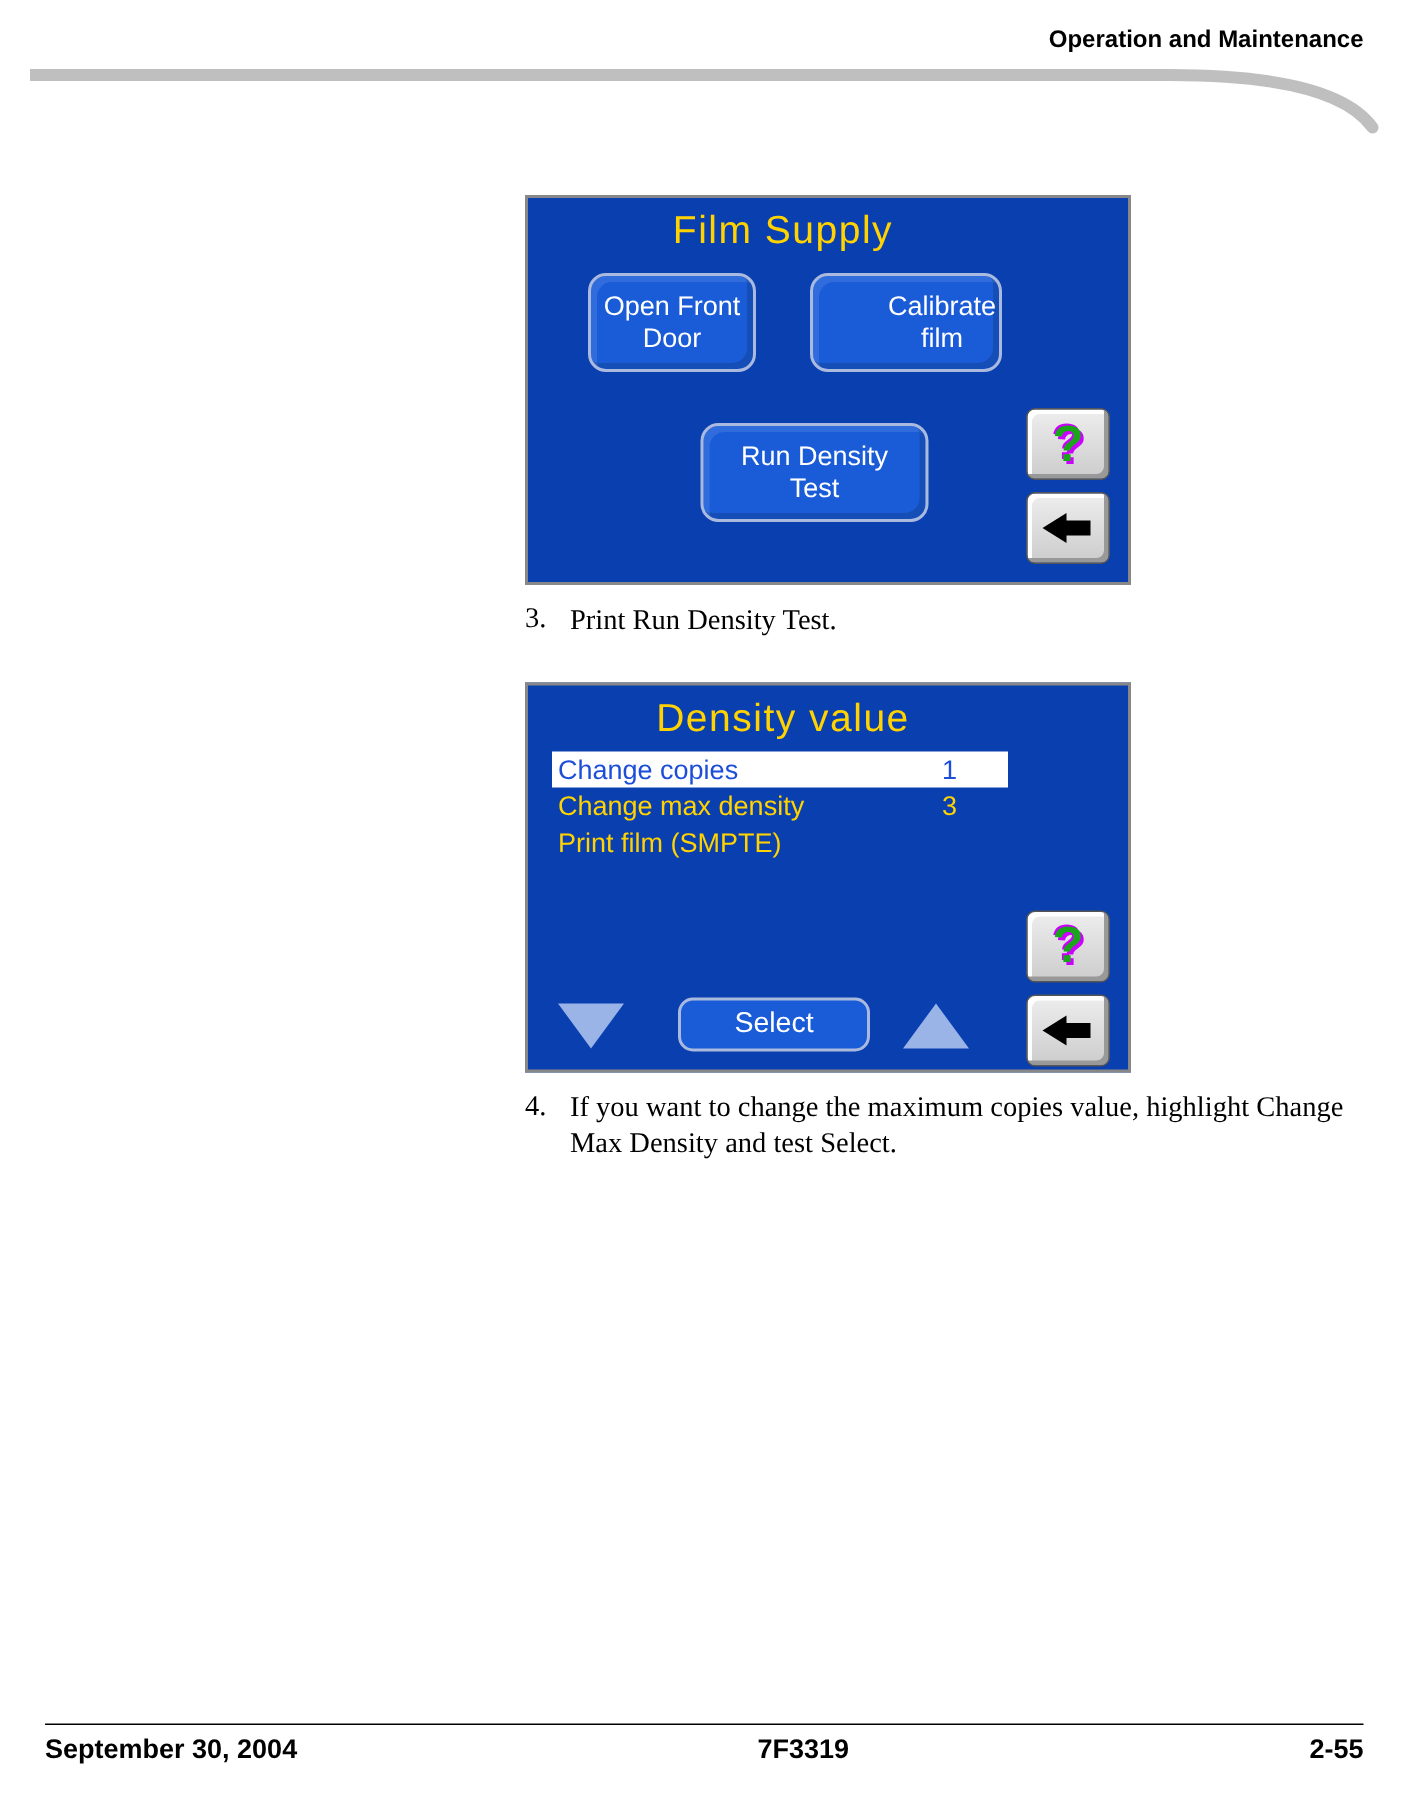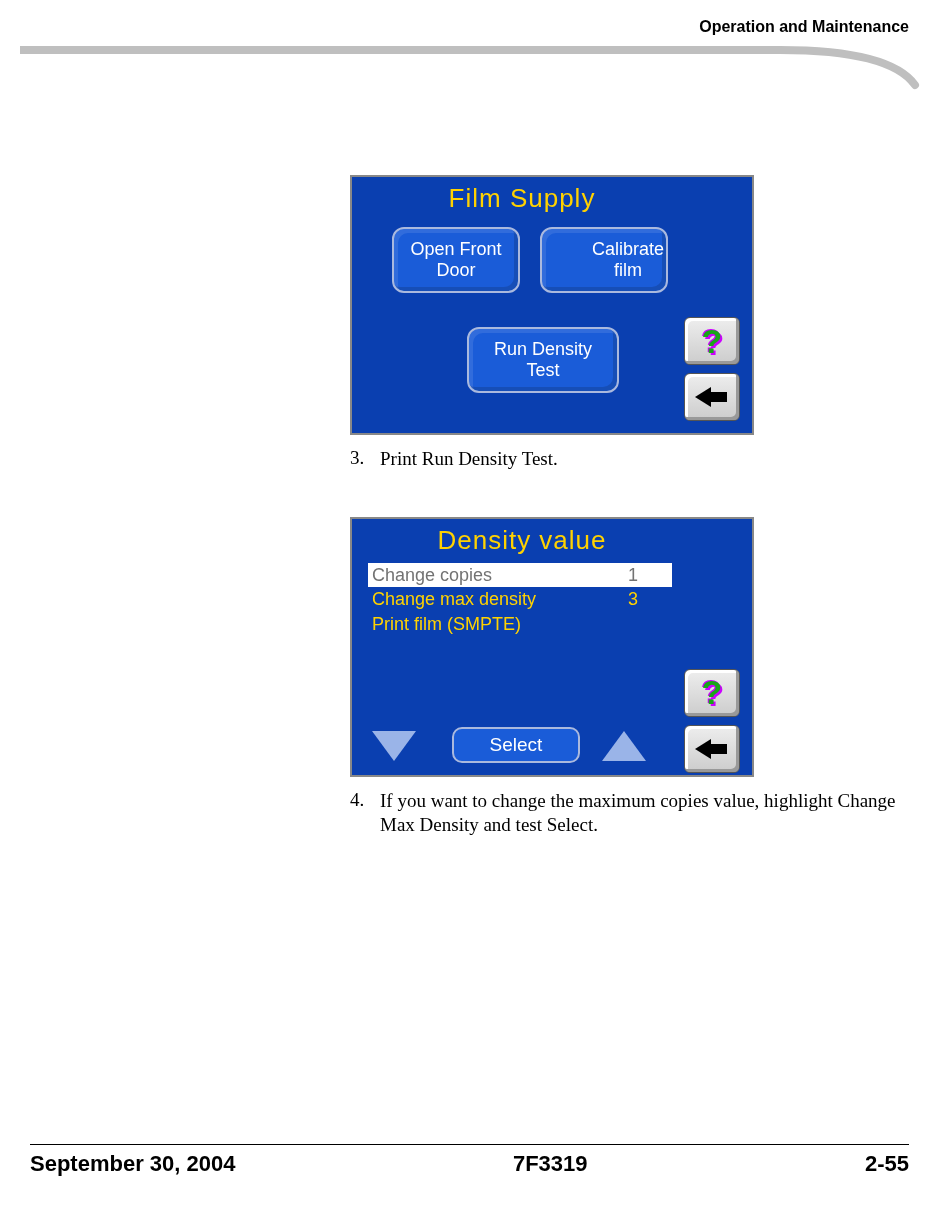--- a/index.html
+++ b/index.html
@@ -37,21 +37,20 @@
   }
   
   .screen1, .screen2 {
     width: 404px;
     height: 260px;
     background: #0a3fb0;
     border: 2px solid #888;
     position: relative;
     font-family: Arial, Helvetica, sans-serif;
     color: #fff;
-    margin-top: 45px;
   }
   .screen-title {
     position: absolute;
     top: 6px;
     left: 0;
     right: 60px;
     text-align: center;
     color: #ffd200;
     font-size: 26px;
     letter-spacing: 1px;
@@ -64,21 +63,21 @@
     border-radius: 12px;
     color: #fff;
     font-size: 18px;
     text-align: center;
     display: flex;
     align-items: center;
     justify-content: center;
     line-height: 1.15;
     box-shadow: inset -4px -4px 0 rgba(0,0,0,0.15), inset 4px 4px 0 rgba(255,255,255,0.1);
   }
-  .btn-openfront { left: 40px;  top: 50px;  width: 128px; height: 66px; }
+  .btn-openfront { left: 40px;  top: 50px;  width: 112px; height: 66px; }
   .btn-calibrate { left: 188px; top: 50px;  width: 128px; height: 66px; padding-left: 48px; }
   .btn-rundensity{ left: 115px; top: 150px; width: 152px; height: 66px; }
   
   .sidebtn {
     position: absolute;
     right: 12px;
     width: 56px;
     height: 48px;
     background: linear-gradient(#eee,#ccc);
     border: 1px solid #555;
@@ -96,21 +95,21 @@
   
   .list {
     position: absolute;
     top: 44px;
     left: 16px;
     right: 80px;
     font-size: 18px;
     line-height: 1.25;
   }
   .list-row { display: flex; justify-content: space-between; padding: 1px 4px; }
-  .list-row.hl { background: #fff; color: #737373; }
+  .list-row.hl { background: #fff; color: #1d4ed8; }
   .list-row.yellow { color: #ffd200; }
   .list-row .val { padding-right: 30px; }
   
   .tri {
     position: absolute;
     bottom: 14px;
     width: 0; height: 0;
   }
   .tri-down { left: 20px;  border-left: 22px solid transparent; border-right: 22px solid transparent; border-top: 30px solid #9ab4e8; }
   .tri-up   { left: 250px; border-left: 22px solid transparent; border-right: 22px solid transparent; border-bottom: 30px solid #9ab4e8; }
@@ -143,21 +142,21 @@
   .footer {
     position: absolute;
     bottom: 30px;
     left: 30px;
     right: 30px;
     border-top: 1px solid #000;
     padding-top: 6px;
     display: flex;
     justify-content: space-between;
     font-family: "Segoe UI", Arial, sans-serif;
-    font-size: 22px;
+    font-size: 18px;
     font-weight: 600;
   }
   .arrow-left {
     display: inline-block;
     width: 34px; height: 20px;
     position: relative;
   }
   .arrow-left::before {
     content:"";
     position:absolute;

